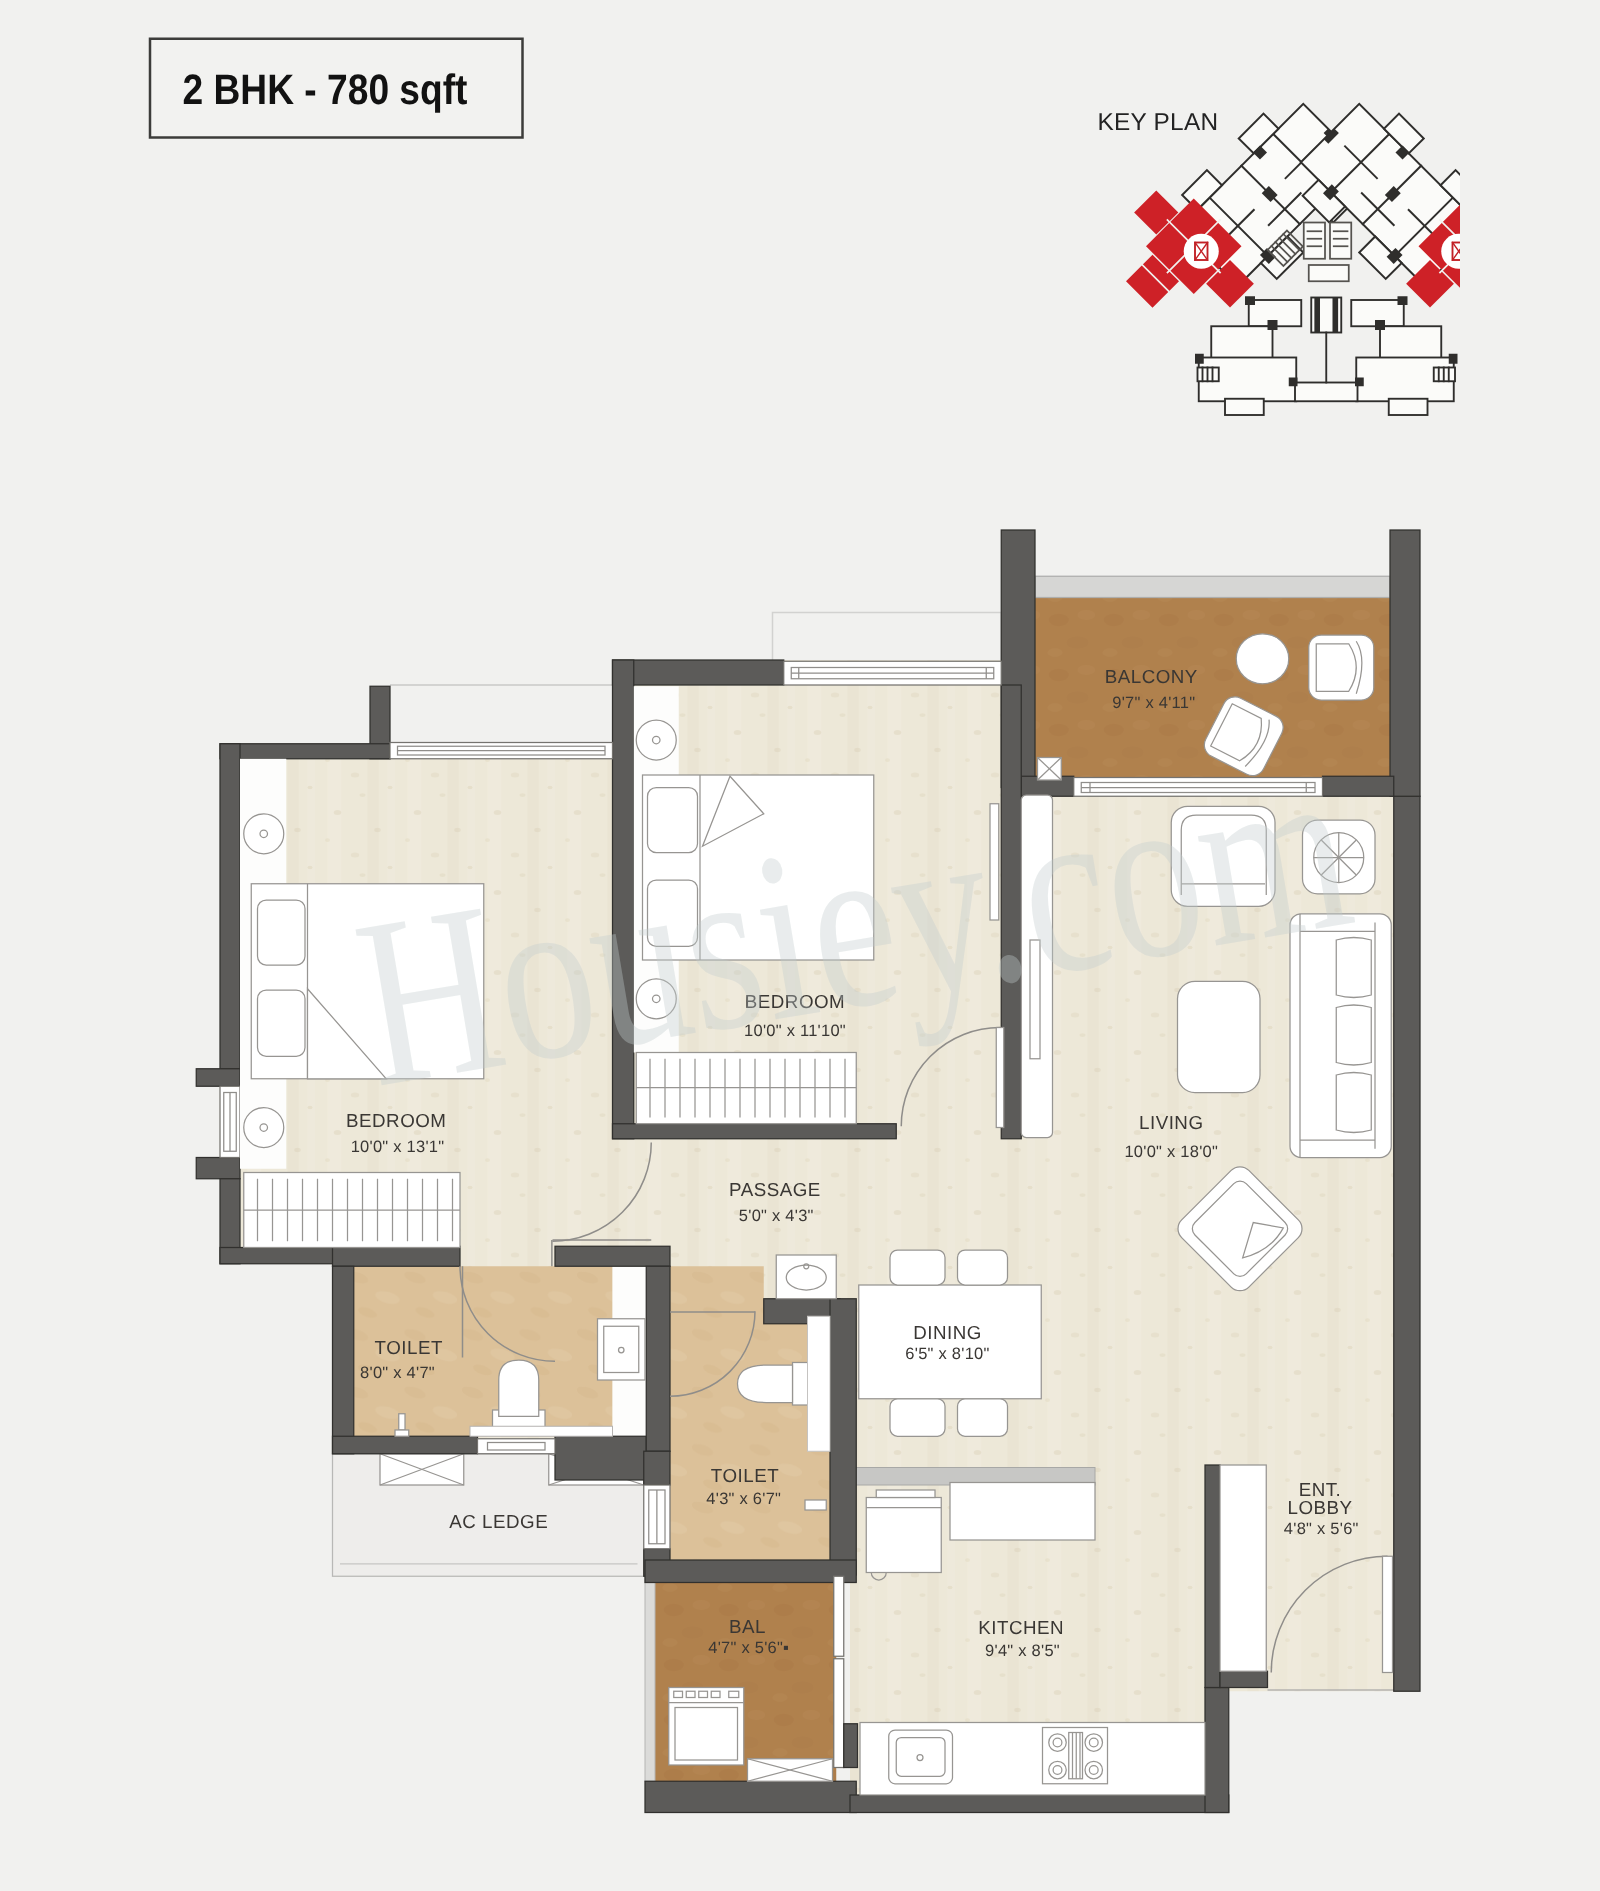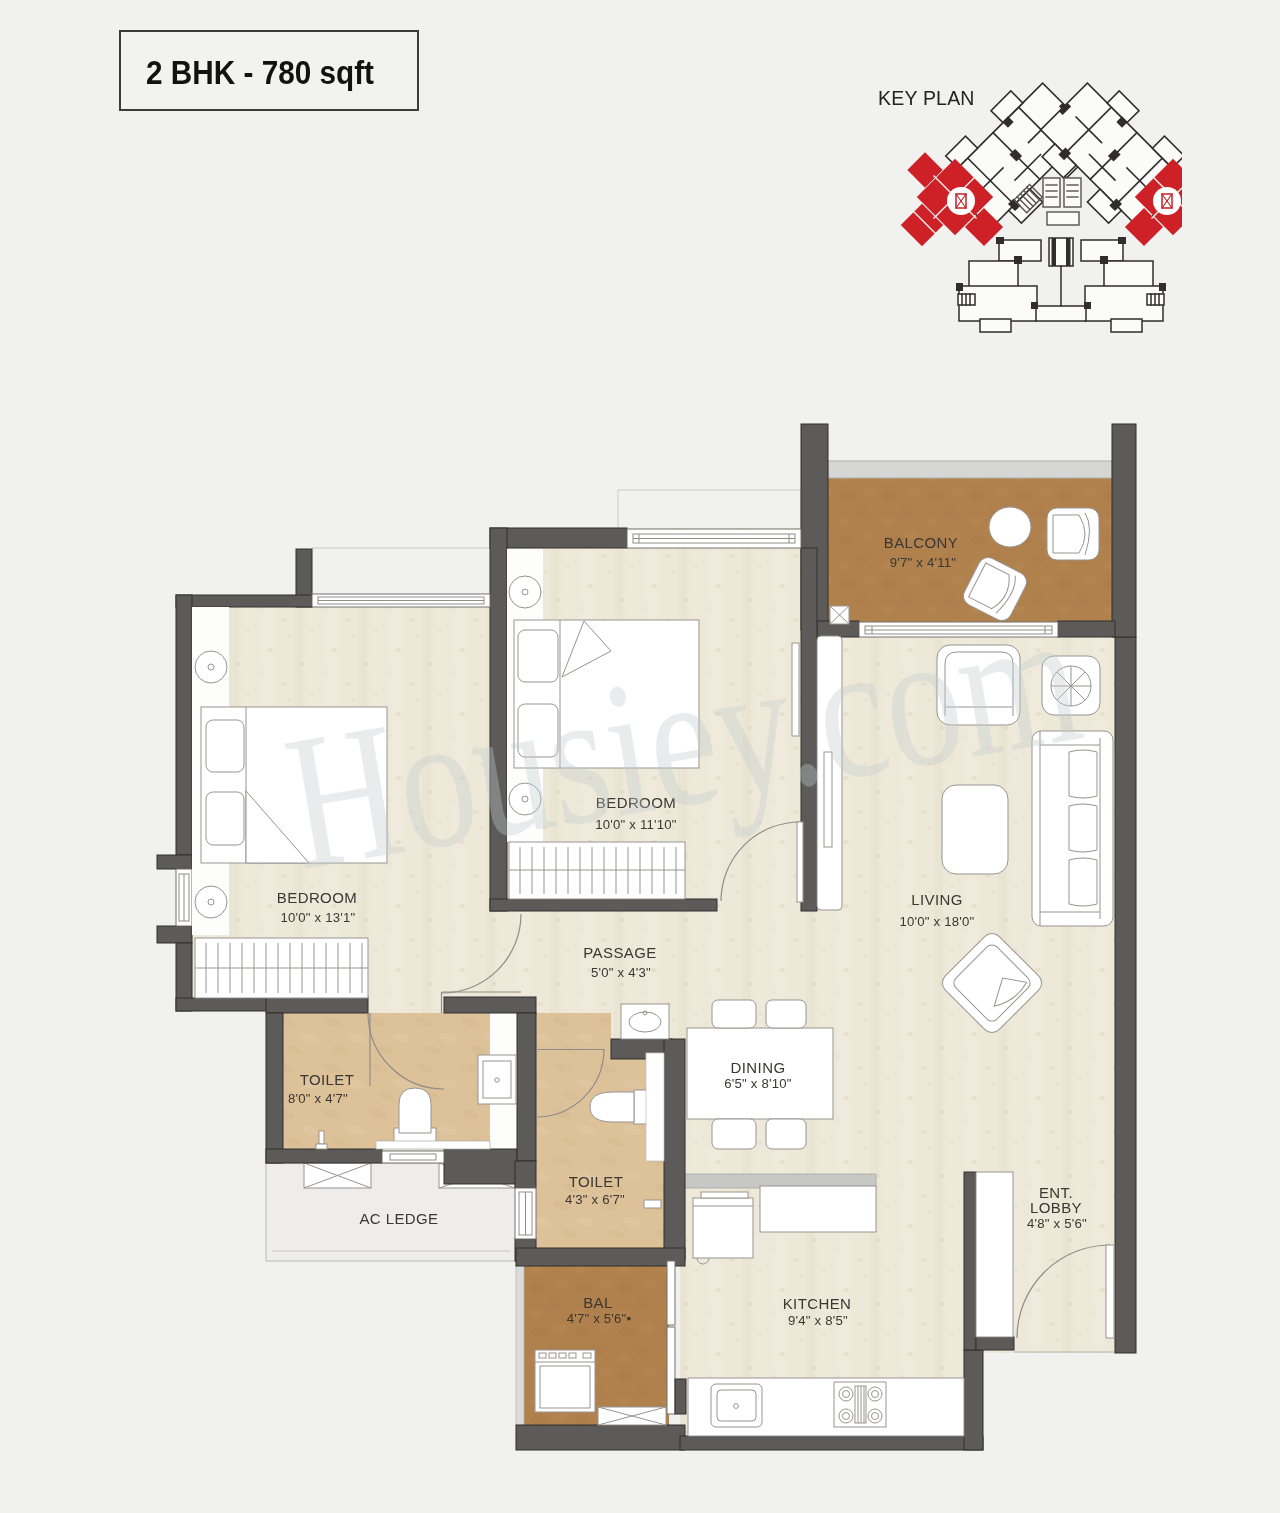--- a/index.html
+++ b/index.html
@@ -1,16 +1,16 @@
 <!DOCTYPE html>
 <html><head>
 <meta charset="utf-8">
 <style>
   html,body{margin:0;padding:0;background:#f1f1ef;}
-  #page{position:relative;width:1168px;height:1513px;background:#f1f1ef;font-family:"Liberation Sans",sans-serif;overflow:hidden;padding-left:14px;}
+  #page{position:relative;width:1168px;height:1513px;background:#f1f1ef;font-family:"Liberation Sans",sans-serif;overflow:hidden;}
   svg{position:absolute;left:0;top:0;}
   .lbl{fill:#3a3734;font-size:15px;letter-spacing:.4px;}
   .dim{fill:#3a3734;font-size:13.2px;letter-spacing:.2px;}
   .wall{fill:#5c5b59;stroke:#31302e;stroke-width:1;}
   .win{fill:#ffffff;stroke:#75736f;stroke-width:1;}
   .fur{fill:#ffffff;stroke:#979592;stroke-width:1;}
   .fln{stroke:#979592;stroke-width:1;fill:none;}
   .arc{stroke:#8f8d8a;stroke-width:1.2;fill:none;}
 </style>
 </head>

